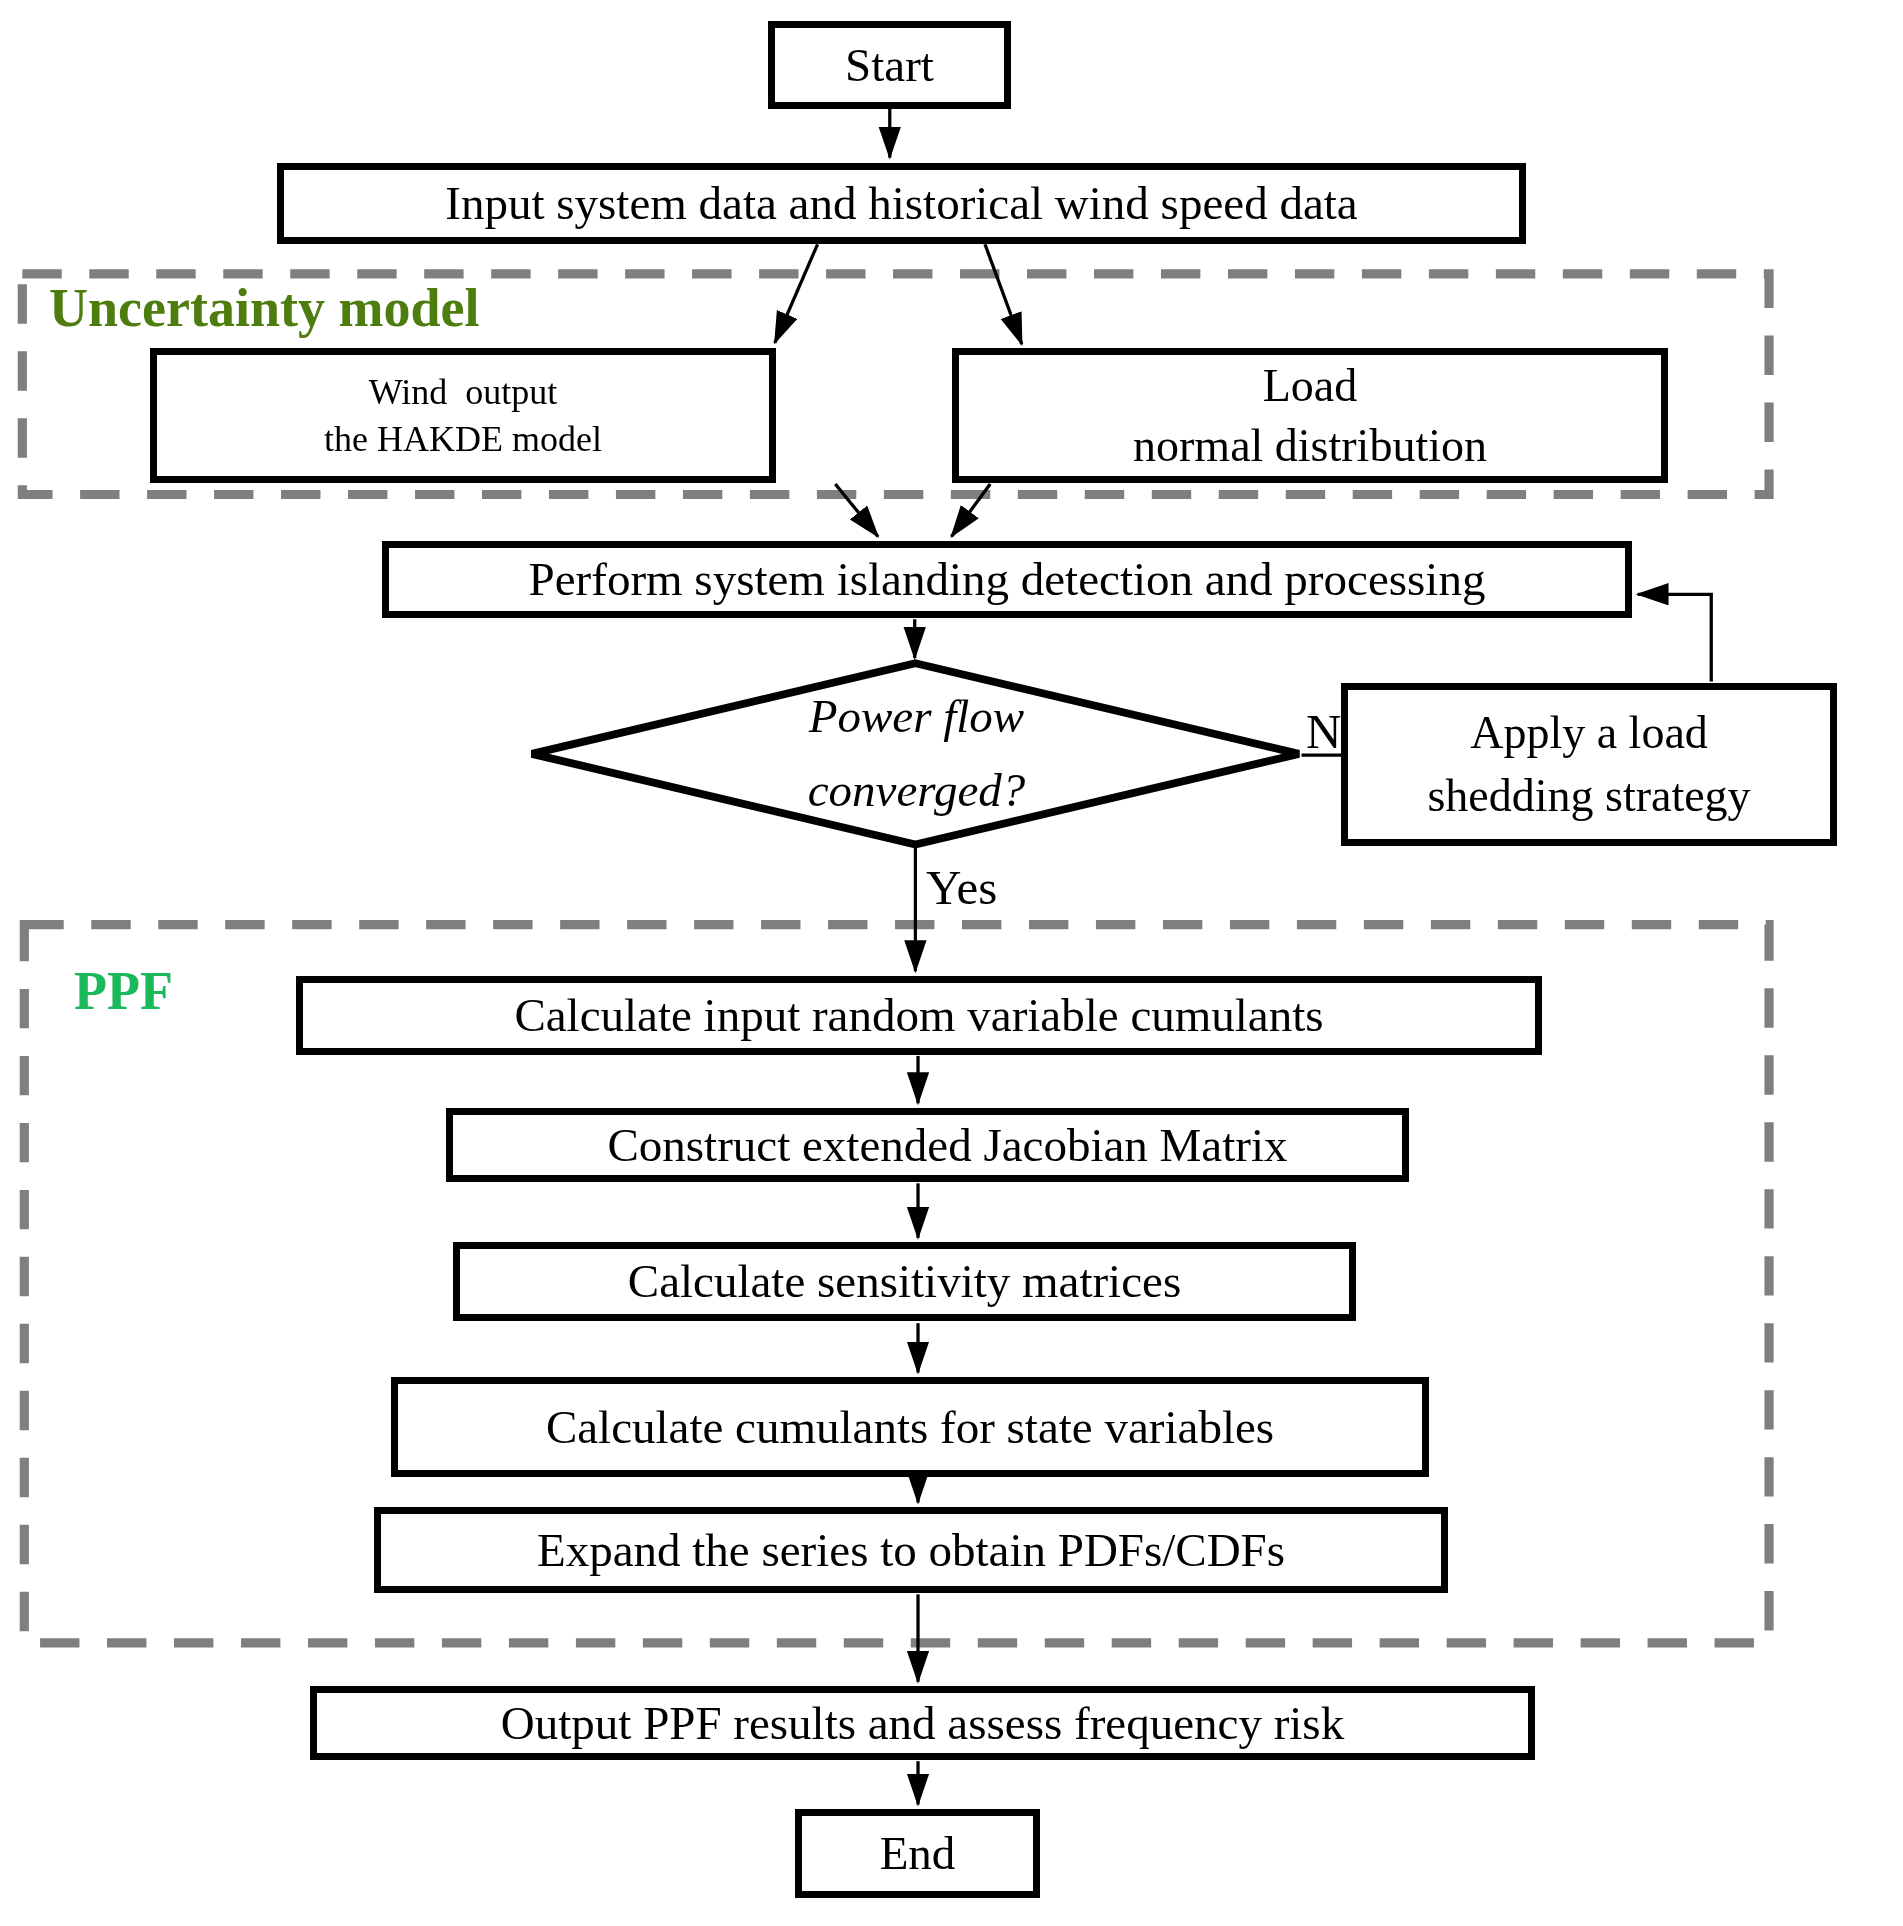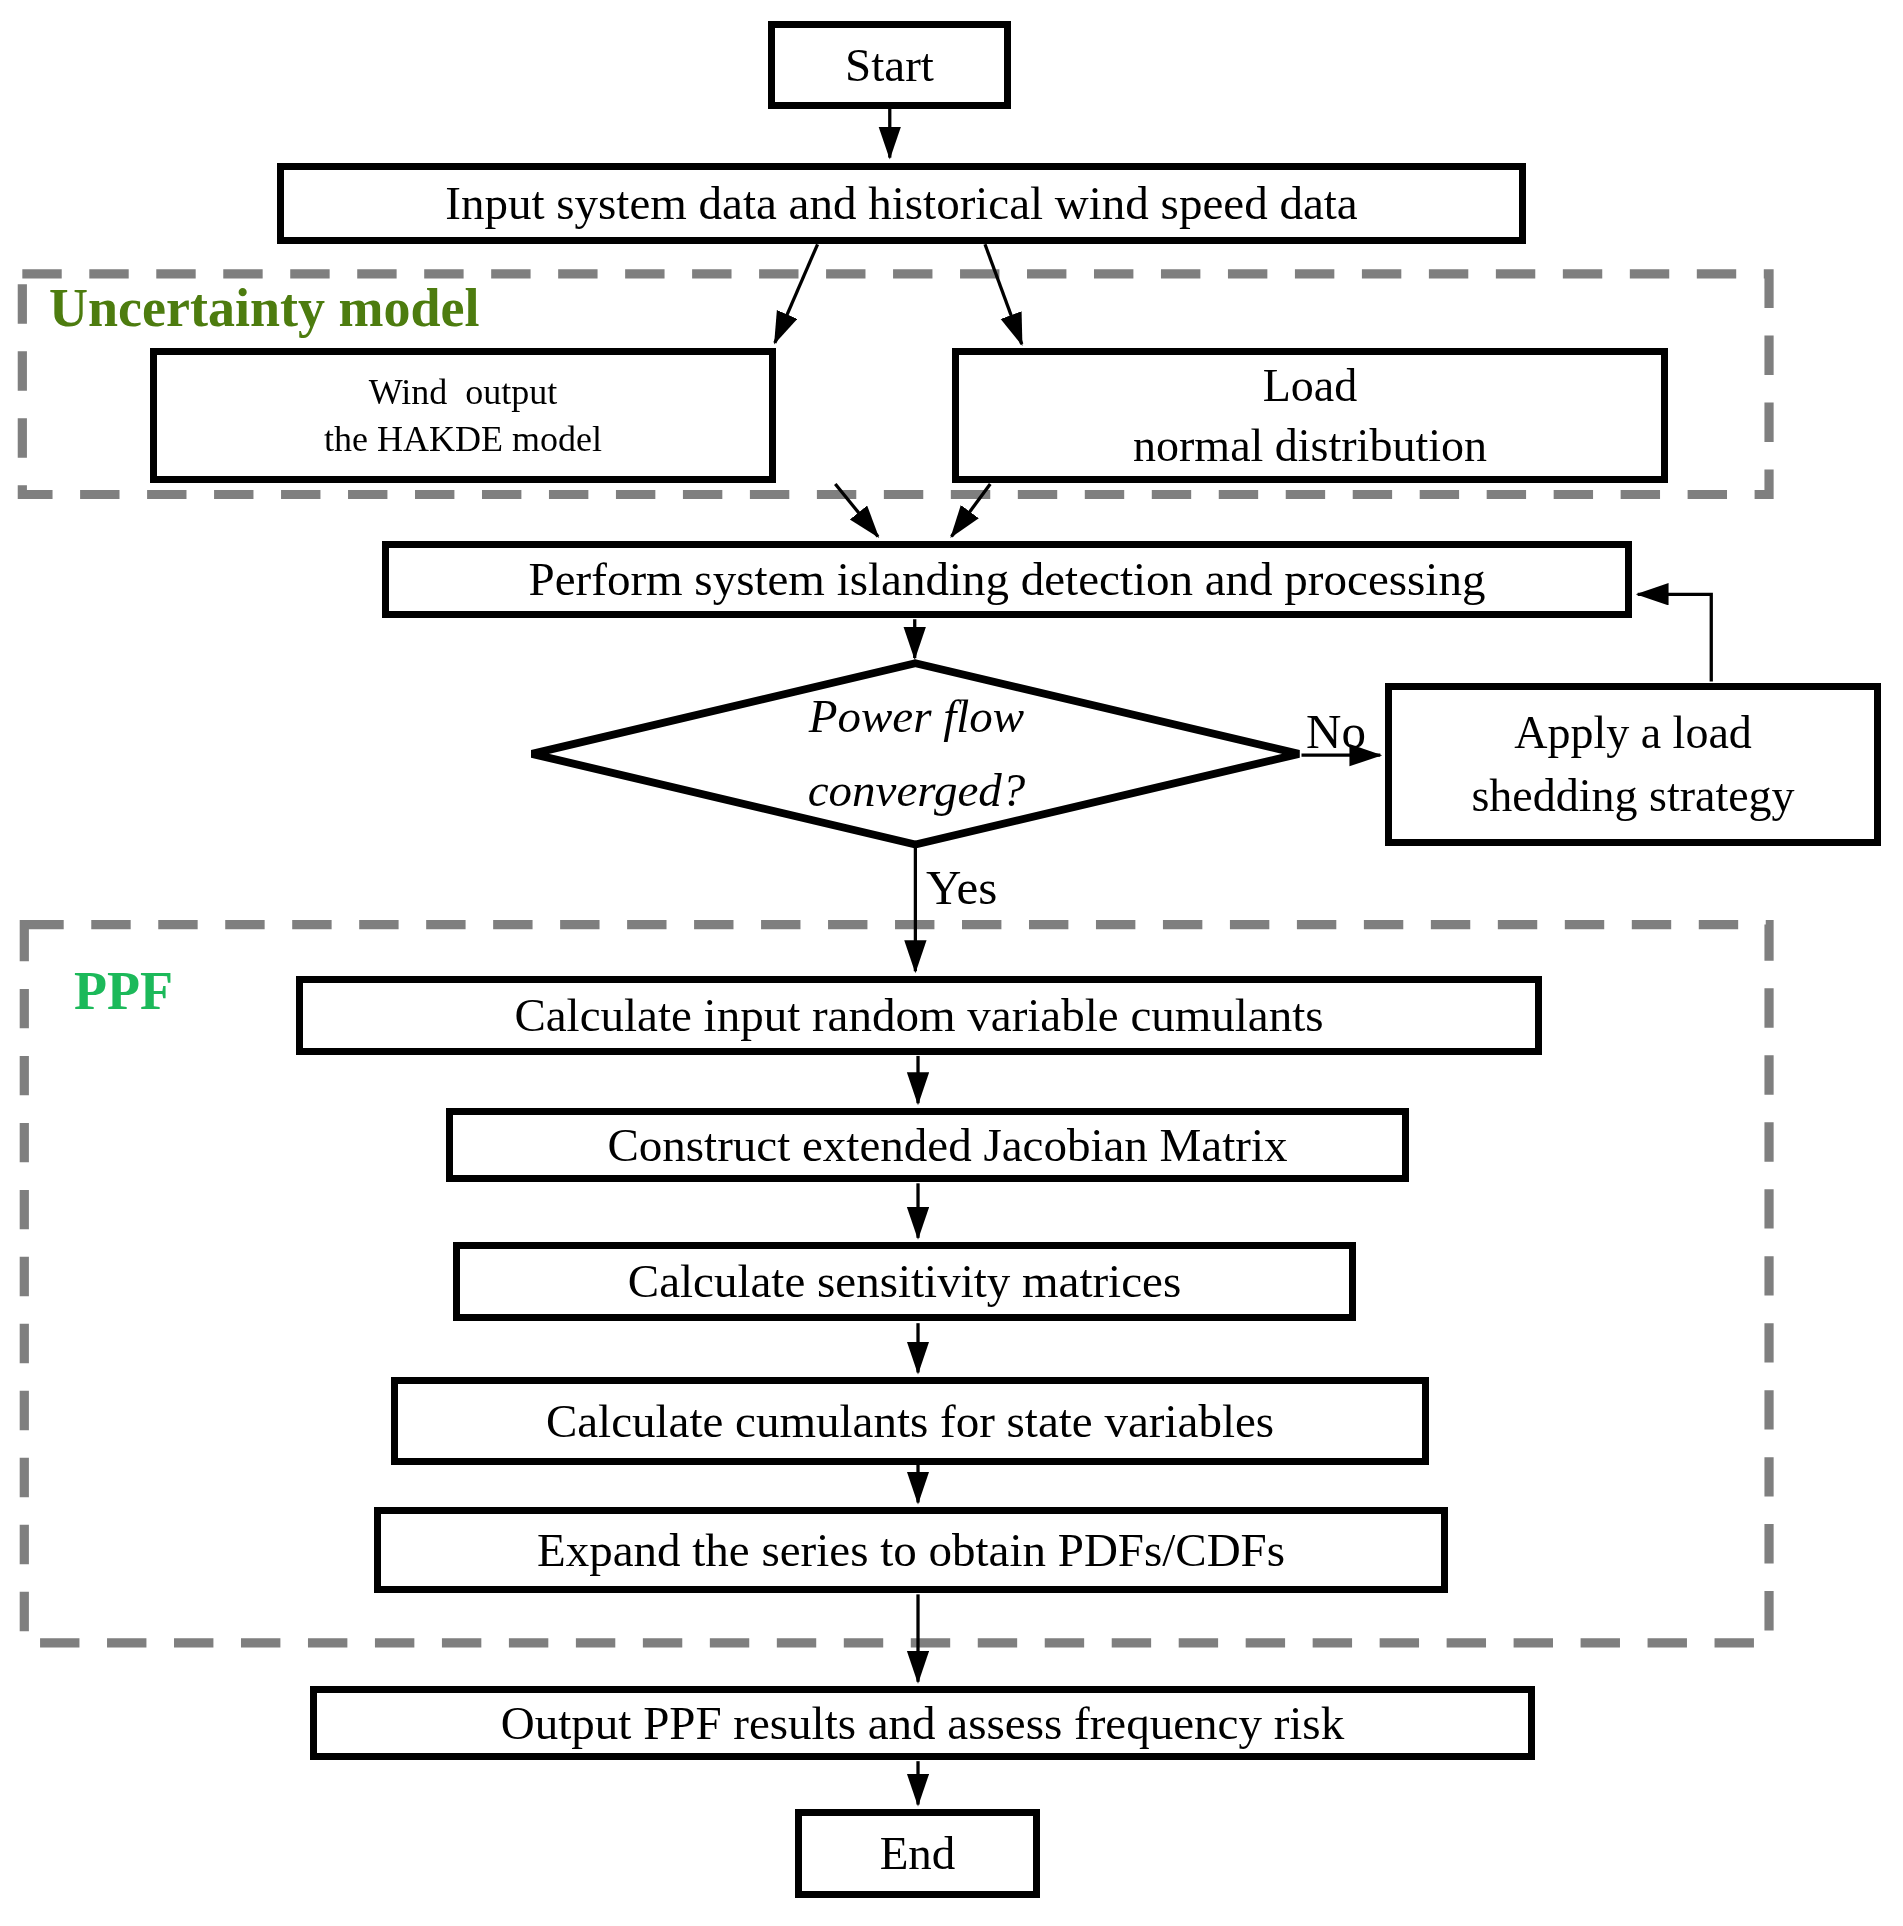--- a/index.html
+++ b/index.html
@@ -63,25 +63,25 @@
     background: transparent;
     white-space: nowrap;
   }
 
   
   #n-start   { left: 768px; top: 21px;   width: 243px;  height: 88px; }
   #n-input   { left: 277px;  top: 163px;  width: 1249px; height: 81px; }
   #n-wind    { left: 150px;  top: 348px;  width: 626px; height: 135px; font-size: 36px; line-height: 1.3; }
   #n-load    { left: 952px; top: 348px;  width: 716px; height: 135px; font-size: 46px; line-height: 1.3; }
   #n-perform { left: 382px;  top: 541px;  width: 1250px; height: 77px; }
-  #n-apply   { left: 1385px; top: 683px; width: 496px;  height: 163px; font-size: 46px; line-height: 1.35; }
+  #n-apply   { left: 1341px; top: 683px; width: 496px;  height: 163px; font-size: 46px; line-height: 1.35; }
   #n-calc    { left: 296px;  top: 976px; width: 1246px; height: 79px; }
   #n-jacob   { left: 446px;  top: 1108px; width: 963px; height: 74px; padding-left: 40px; }
   #n-sens    { left: 453px;  top: 1242px; width: 903px; height: 79px; }
-  #n-statec  { left: 391px;  top: 1377px; width: 1038px; height: 88px; }
+  #n-statec  { left: 391px;  top: 1377px; width: 1038px; height: 100px; }
   #n-expand  { left: 374px;  top: 1507px; width: 1074px; height: 86px; }
   #n-output  { left: 310px;  top: 1686px; width: 1225px; height: 74px; }
   #n-end     { left: 795px; top: 1809px; width: 245px;  height: 89px; }
 
   #t-decision { left: 611px; top: 676px; width: 611px; height: 155px; font-style: italic; }
 
   #lbl-uncertainty { left: 49px; top: 281px; }
   #lbl-ppf         { left: 74px; top: 964px; }
   #lbl-no  { left: 1306px; top: 707px; }
   #lbl-yes { left: 926px; top: 863px; }

